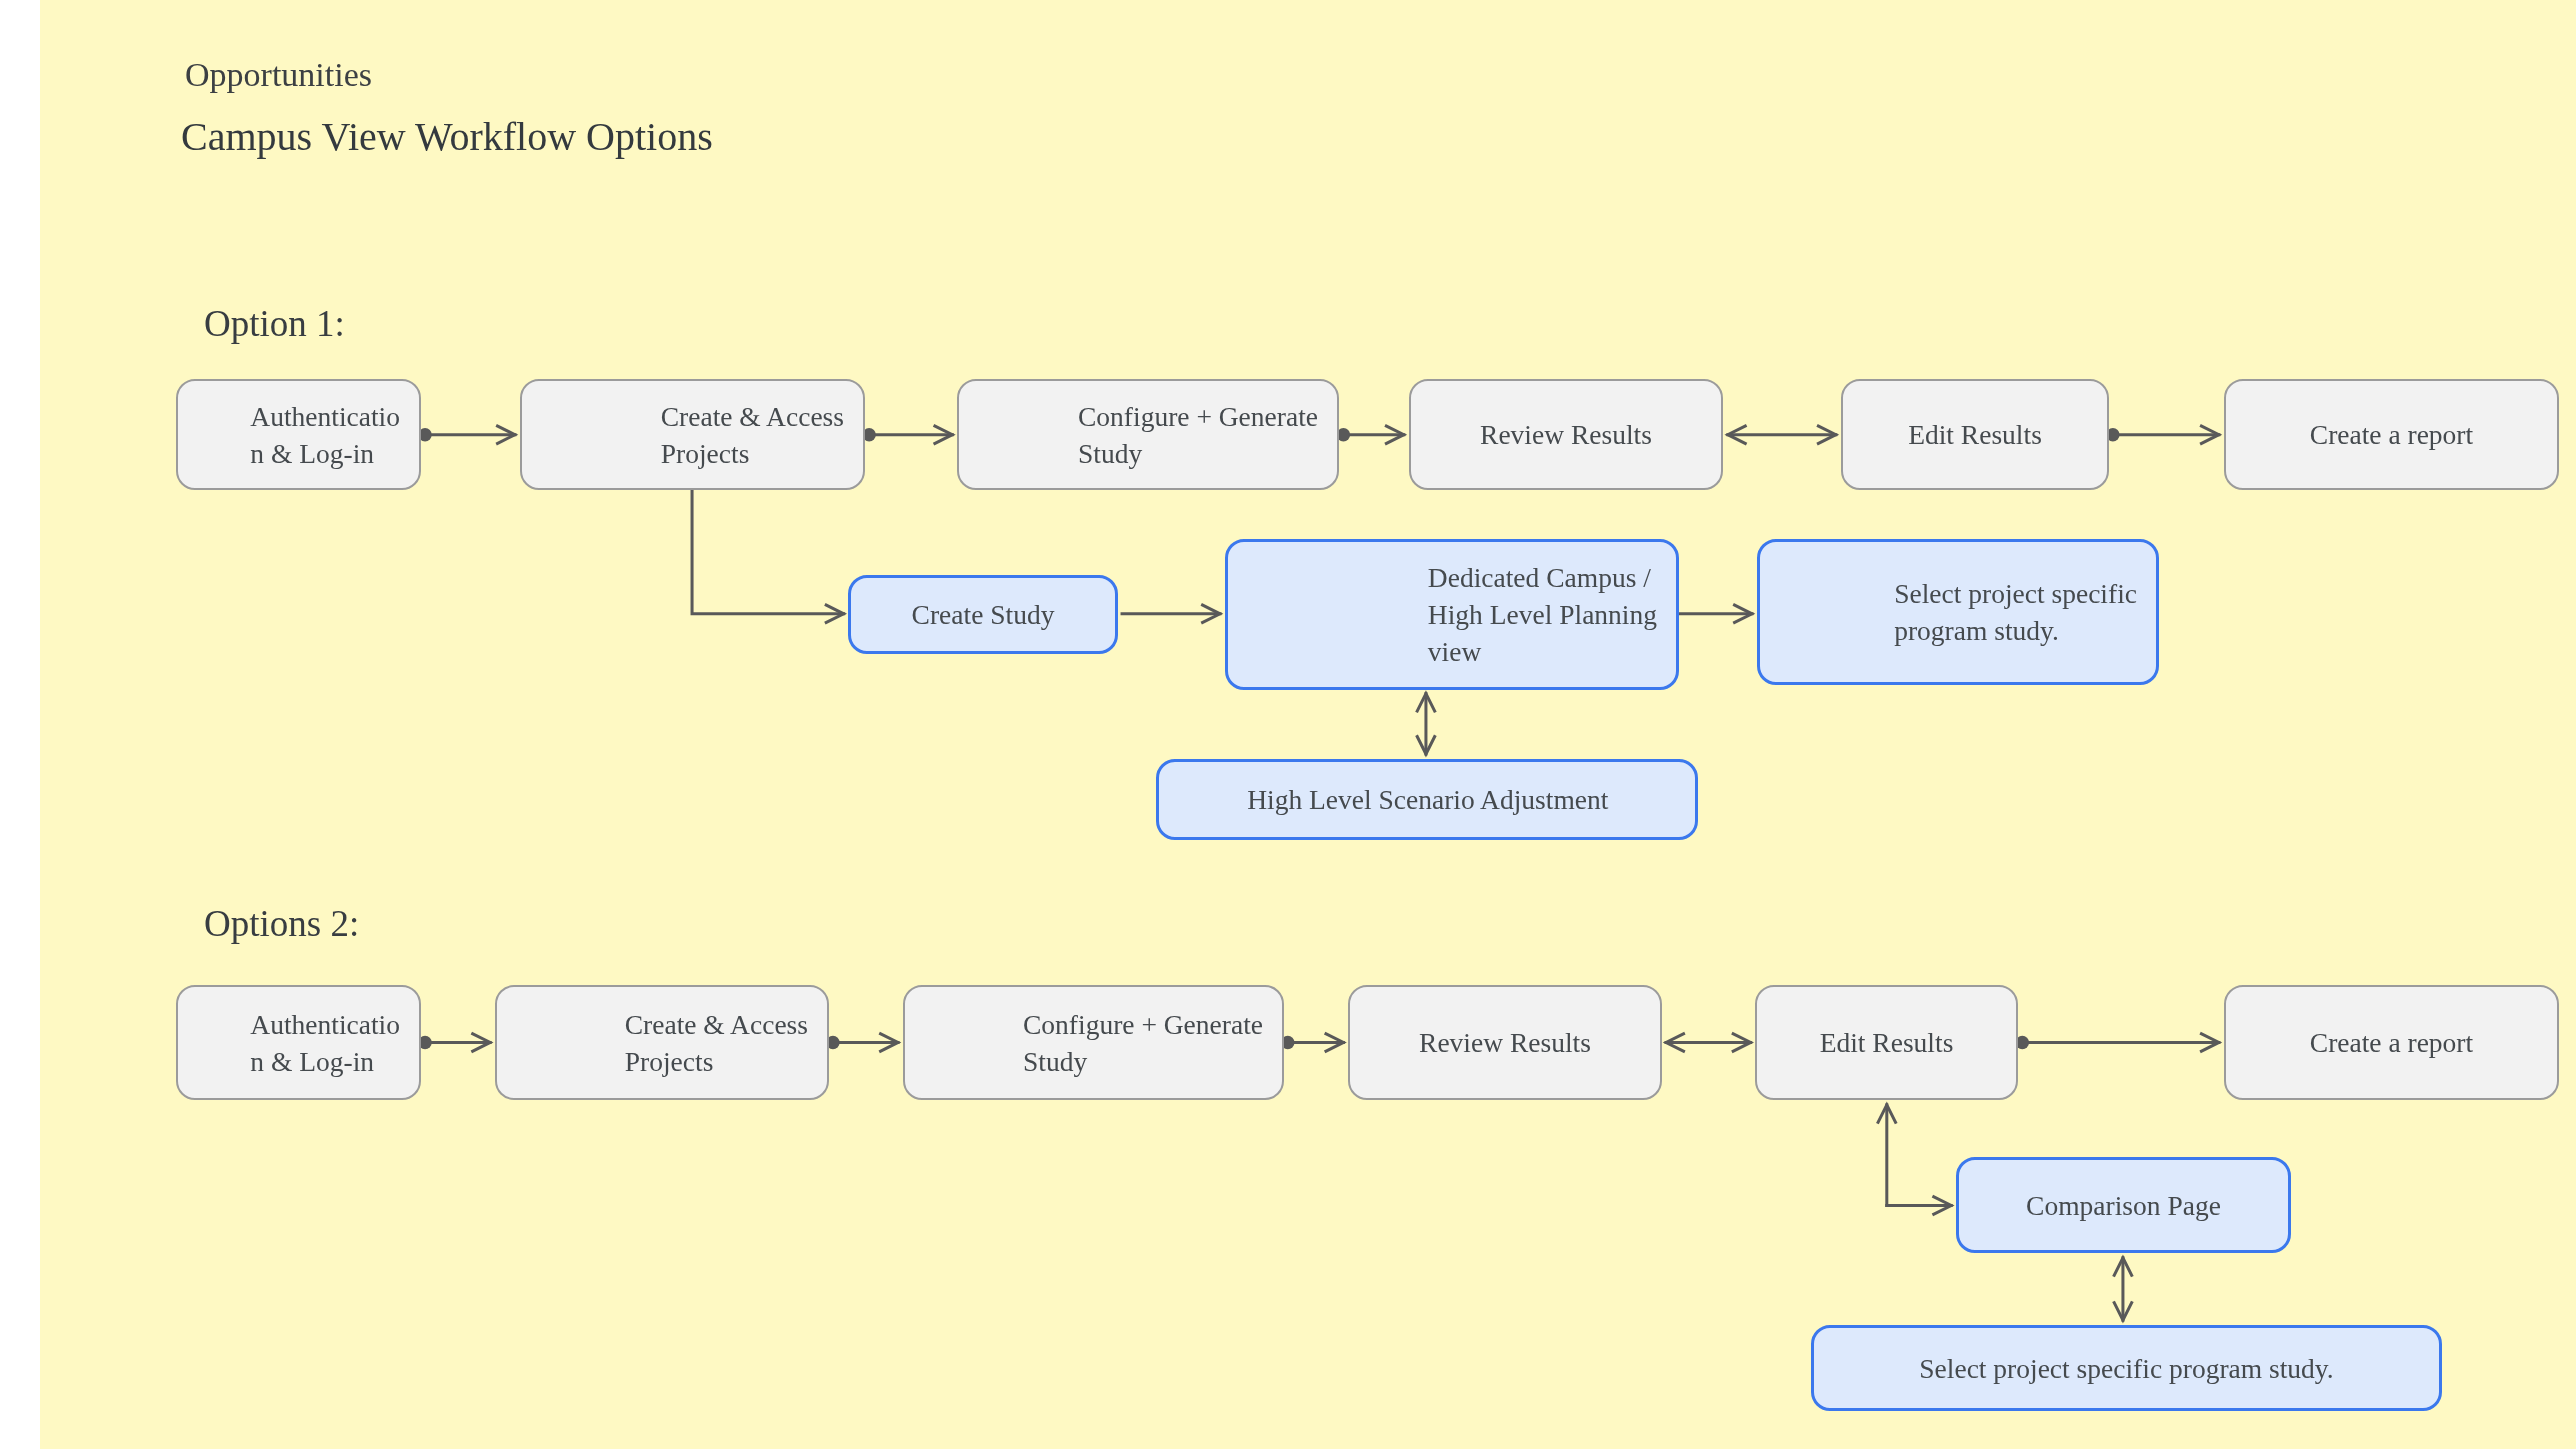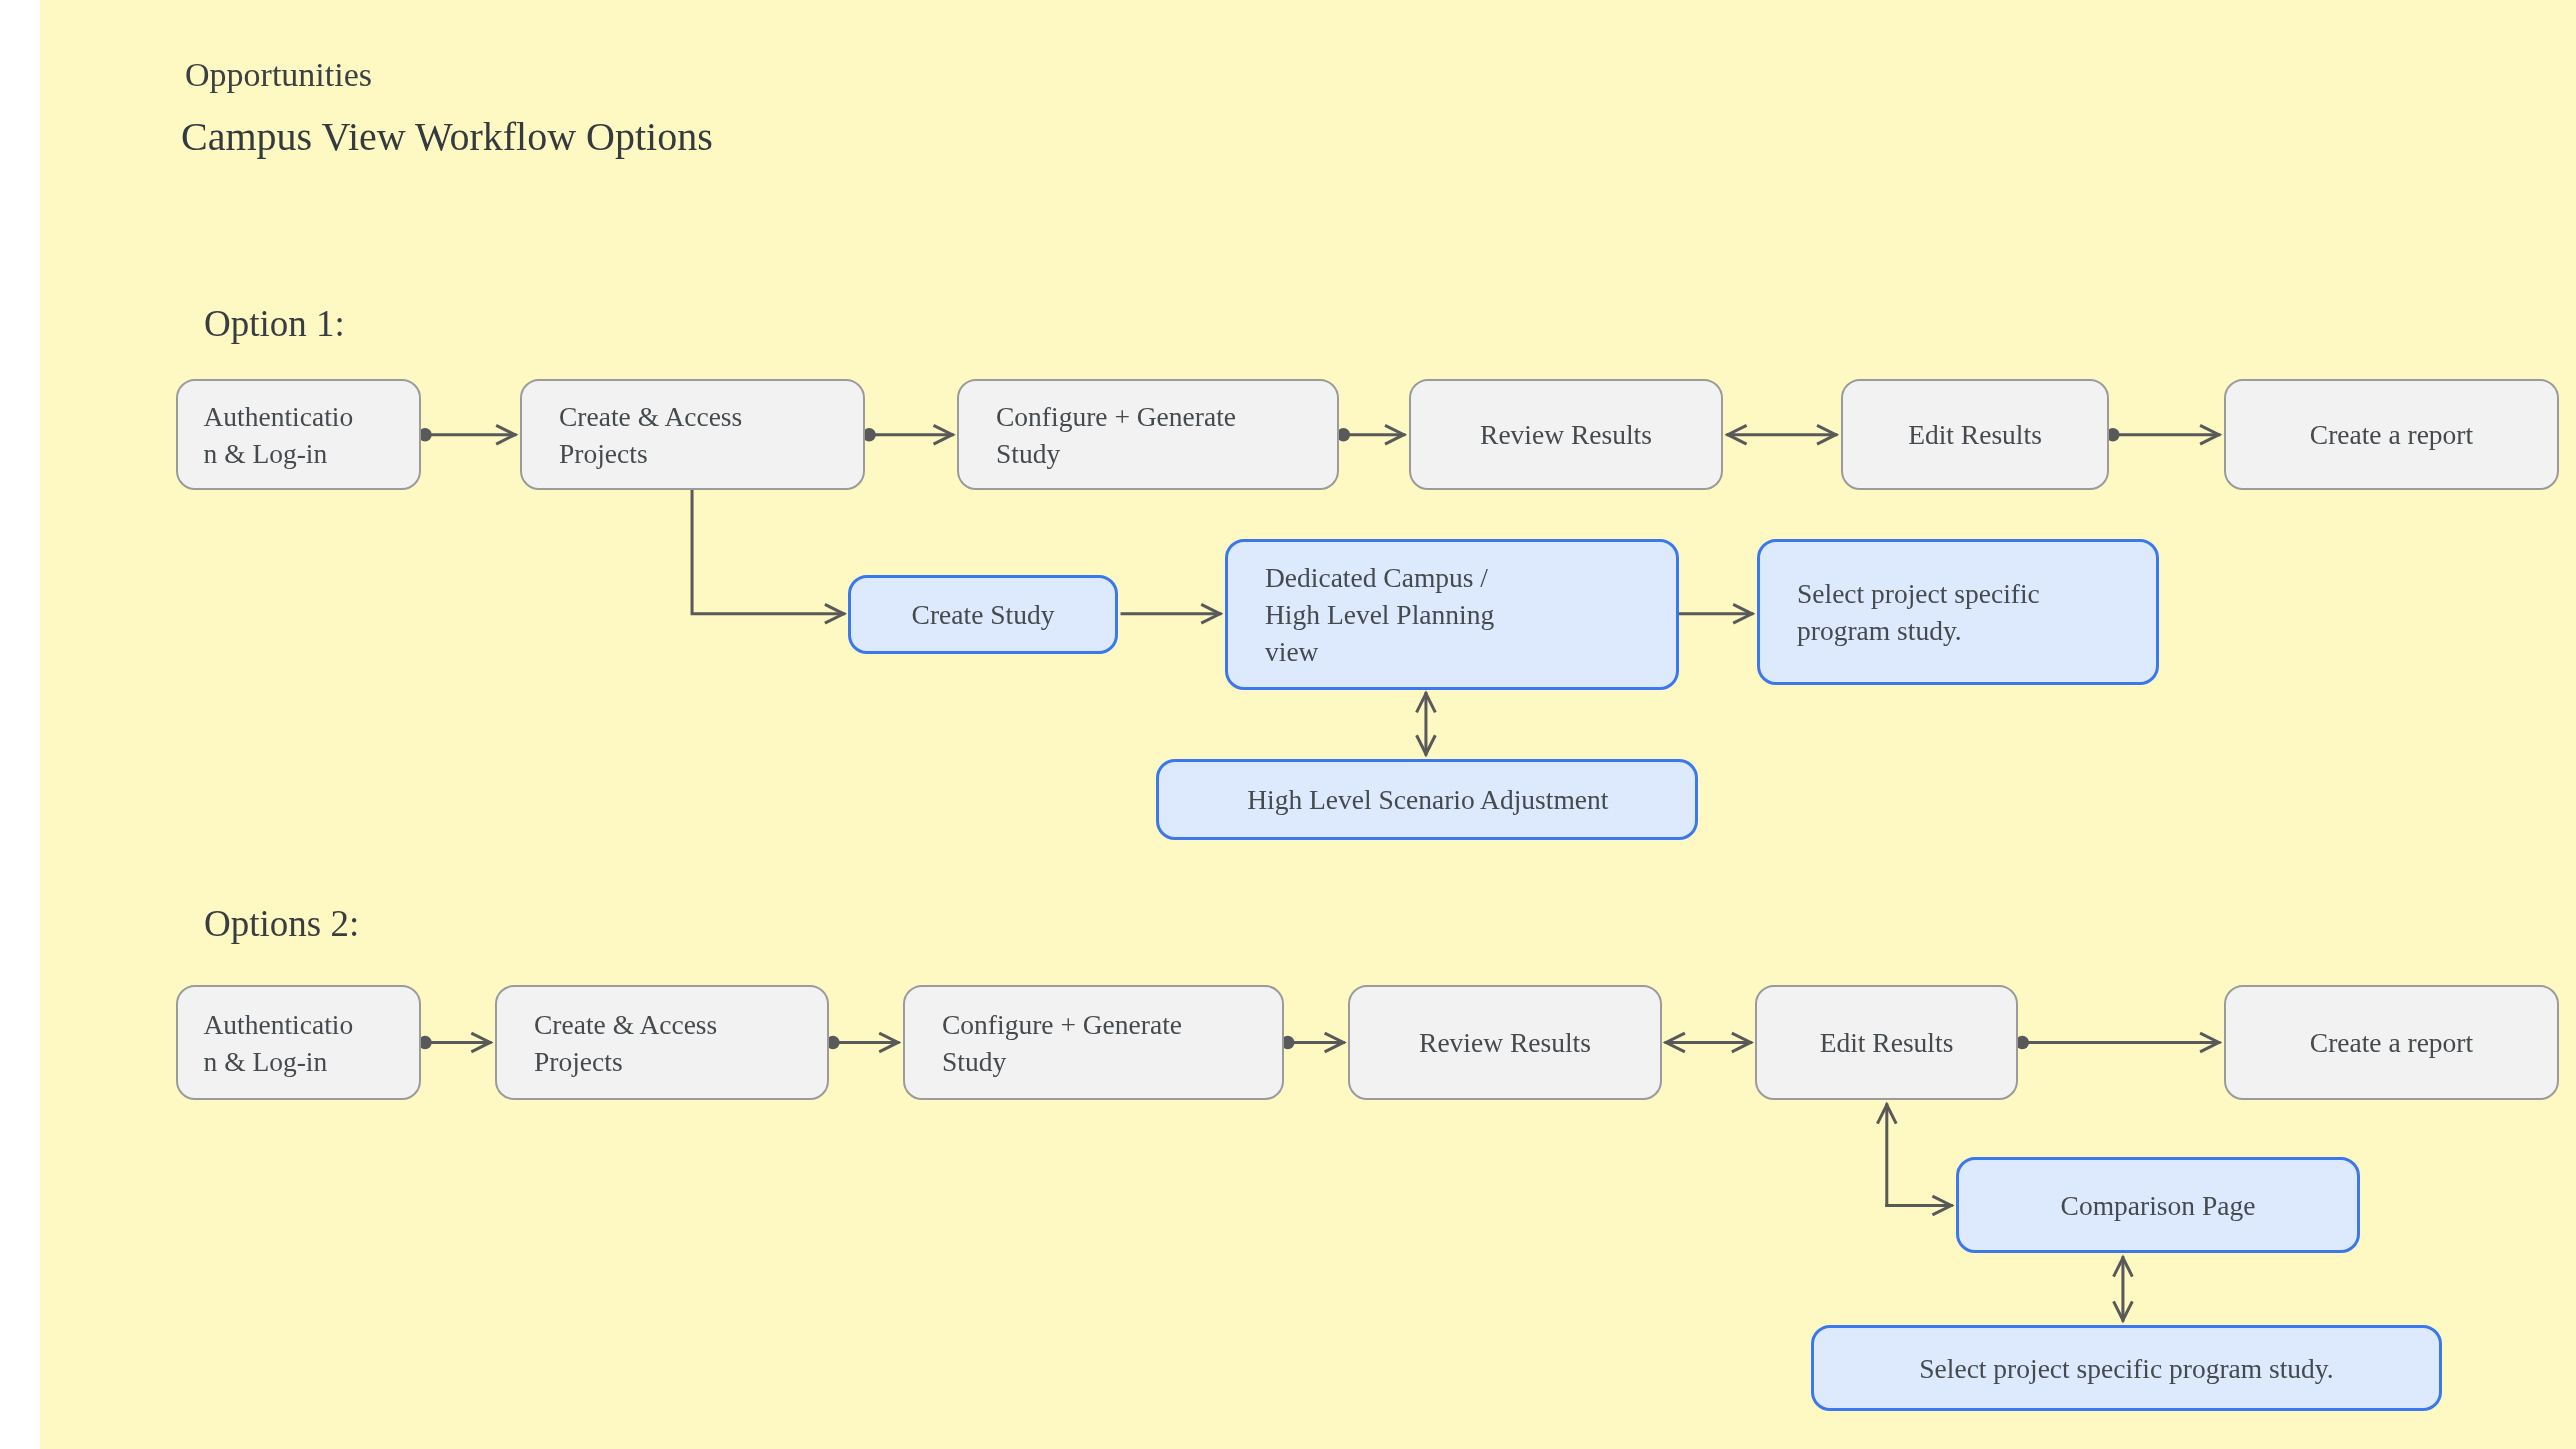--- a/index.html
+++ b/index.html
@@ -13,21 +13,21 @@
   #opt1-label{top:302px;}
   #opt2-label{top:902px;}
 
   .node{
     position:absolute;box-sizing:border-box;border-radius:19px;
     display:flex;align-items:center;
     font-size:27.5px;line-height:37px;color:#454a4e;
   }
   .node.gray{background:#f2f2f2;border:2.7px solid #9b9b9b;}
   .node.blue{background:#dde9fc;border:3.4px solid #3b78ed;}
-  .node.left{justify-content:flex-start;text-align:left;padding:0 19px 0 37px;}
+  .node.left{justify-content:flex-end;text-align:left;padding:0 19px 0 37px;}
   .node.pad-sm{padding-left:25.5px;}
   .node.center{justify-content:center;text-align:left;padding:0 13.4px;}
   .node-label{white-space:pre-line;}
 
   svg.connectors{position:absolute;left:0;top:0;pointer-events:none;}
   svg.connectors .c{stroke:var(--arrow,#595959);stroke-width:4.5;fill:none;stroke-linecap:square;}
 </style>
 </head>
 <body style="background: rgb(255, 255, 255);">
 
@@ -122,21 +122,21 @@
   </div>
   <div class="node gray center" style="left:1308px;top:985px;width:314px;height:115px;">
     <span class="node-label">Review Results</span>
   </div>
   <div class="node gray center" style="left:1715px;top:985px;width:263px;height:115px;">
     <span class="node-label">Edit Results</span>
   </div>
   <div class="node gray center" style="left:2184px;top:985px;width:335px;height:115px;">
     <span class="node-label">Create a report</span>
   </div>
-  <div class="node blue center" style="left:1916px;top:1157px;width:404px;height:96px;border-radius:19px;">
+  <div class="node blue center" style="left:1916px;top:1157px;width:335px;height:96px;border-radius:19px;">
     <span class="node-label">Comparison Page</span>
   </div>
   <div class="node blue center" style="left:1771px;top:1325px;width:631px;height:86px;">
     <span class="node-label">Select project specific program study.</span>
   </div>
 
 </div>
 
 
 </body></html>

